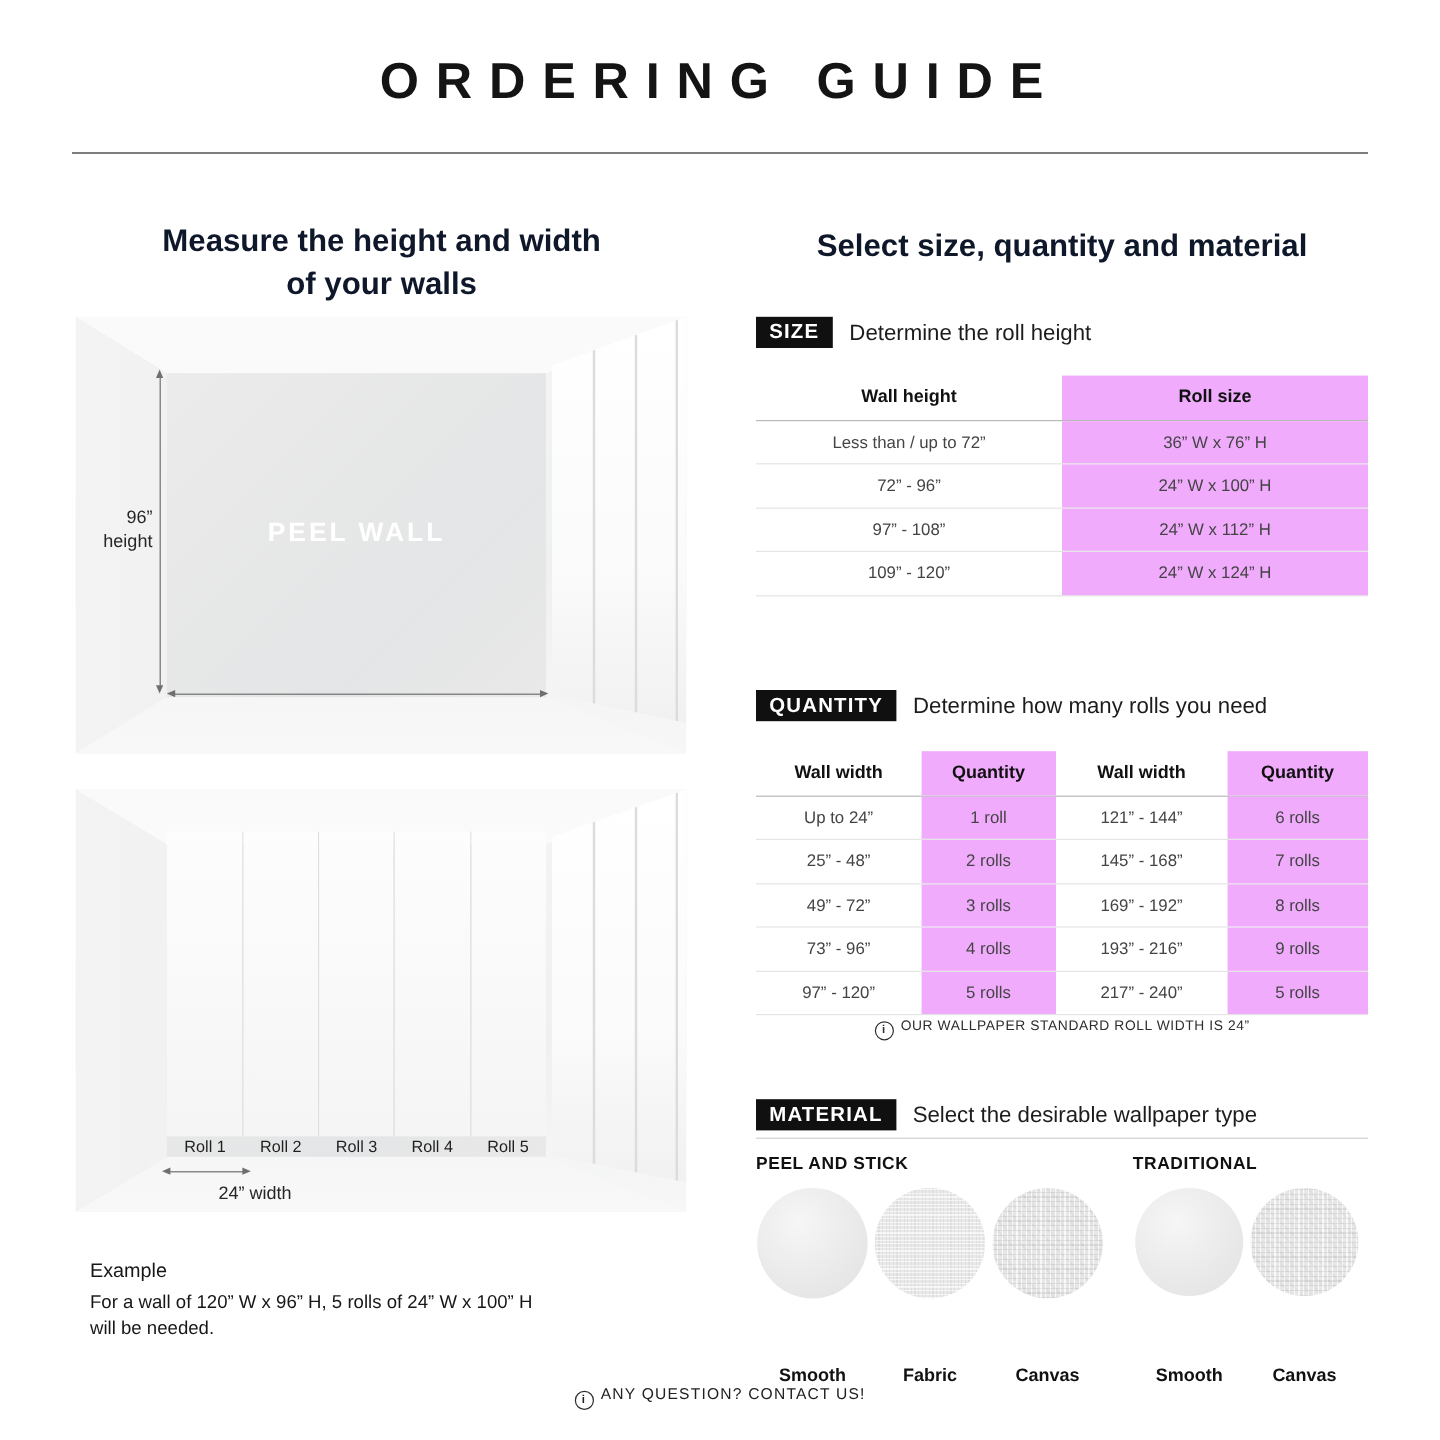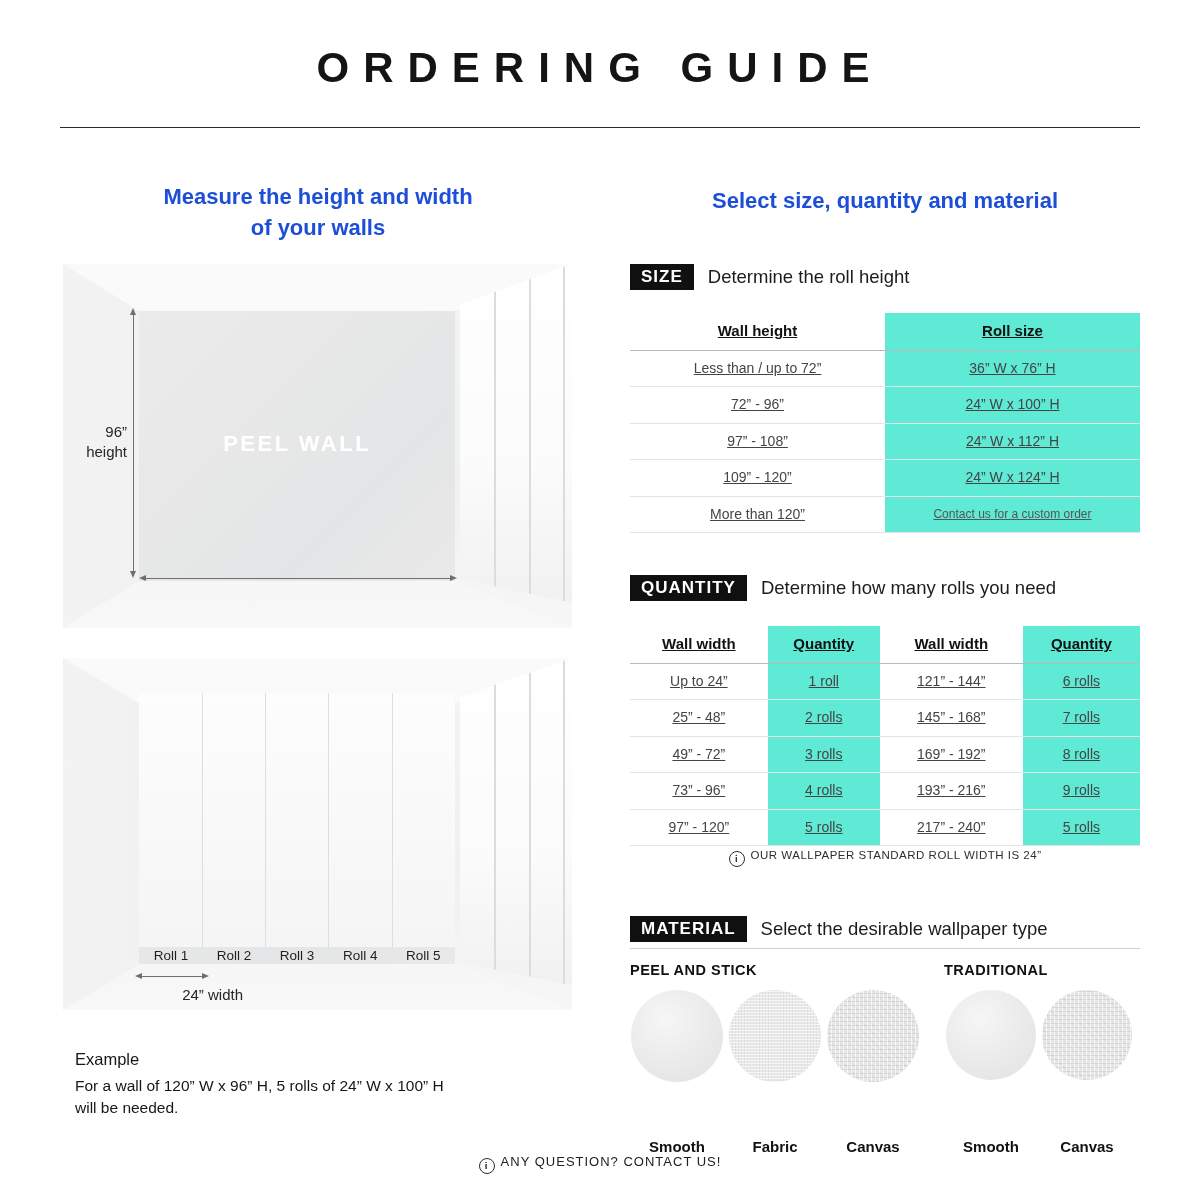--- a/index.html
+++ b/index.html
@@ -5,22 +5,22 @@
   html,body{margin:0;padding:0;}
   body{
     width:1200px;height:1200px;position:relative;background:#ffffff;
     font-family:"Liberation Sans", sans-serif;color:#1a1a1a;overflow:hidden;
   }
   
   .page-title{position:absolute;top:44px;left:0;right:0;text-align:center;
     font-size:42px;font-weight:600;letter-spacing:14px;color:#141414;}
   .top-rule{position:absolute;top:127px;left:60px;width:1080px;border-top:1.5px solid #2a2a2a;}
   
-  .col-heading{position:absolute;width:510px;text-align:center;font-size:22px;
-    font-weight:600;line-height:1.4;color:#1d4ed8;}
+  .col-heading{position:absolute;width:510px;text-align:center;font-size:26px;
+    font-weight:600;line-height:1.4;color:#0f172a;}
   .left-heading{top:182px;left:63px;}
   .right-heading{top:186px;left:630px;}
   
   .room{position:absolute;left:63px;width:509px;background:linear-gradient(180deg,#f4f4f4 0%,#eef0f1 60%,#f7f7f7 100%);overflow:hidden;}
   .room1{top:264px;height:364px;}
   .room2{top:658px;height:352px;}
   .leftwall{position:absolute;inset:0;background:linear-gradient(90deg,#f3f3f3,#e8e8e8);
     clip-path:polygon(0 0,15% 13%,15% 87%,0 100%);}
   .ceilwall{position:absolute;inset:0;background:#fafafa;
     clip-path:polygon(0 0,100% 0,77% 13%,15% 13%);}
@@ -60,23 +60,23 @@
   .sec-header{position:absolute;left:630px;width:510px;display:flex;align-items:center;gap:14px;}
   .sec-size{top:264px;} .sec-qty{top:575px;} .sec-mat{top:916px;}
   .sec-badge{background:#101010;color:#ffffff;font-weight:700;font-size:17px;
     letter-spacing:1px;padding:3px 11px;}
   .sec-desc{font-size:18.5px;color:#1c1c1c;}
   
   .table{position:absolute;left:630px;width:510px;font-size:14px;color:#444;}
   .size-table{top:313px;}
   .trow{display:flex;border-bottom:1px solid #e4e4e4;align-items:stretch;}
   .thead{font-weight:700;font-size:15px;color:#111;border-bottom:1px solid #b9b9b9;}
-  .c{padding:9px 6px;text-align:center;display:flex;align-items:center;justify-content:center;line-height:1.25;text-decoration:underline;}
+  .c{padding:9px 6px;text-align:center;display:flex;align-items:center;justify-content:center;line-height:1.25;}
   .size-table .c{width:50%;box-sizing:border-box;}
-  .shade{background:#5eead4;}
+  .shade{background:#f0abfc;}
   .small-cell{font-size:12px;color:#555;}
   
   .qty-table{top:626px;}
   .qty-table .c1{width:27%;} .qty-table .c2{width:22%;} .qty-table .c3{width:28%;} .qty-table .c4{width:23%;}
   .qty-table .c{box-sizing:border-box;}
   .roll-note{position:absolute;left:630px;top:849px;width:510px;text-align:center;
     font-size:11.5px;letter-spacing:.5px;color:#2e2e2e;}
   .info-i{display:inline-flex;width:14px;height:14px;border:1.2px solid #2e2e2e;border-radius:50%;
     align-items:center;justify-content:center;font-size:9.5px;font-weight:700;margin-right:6px;vertical-align:-3px;}
   
@@ -187,24 +187,20 @@
     <div class="c shade">24” W x 100” H</div>
   </div>
   <div class="trow">
     <div class="c">97” - 108”</div>
     <div class="c shade">24” W x 112” H</div>
   </div>
   <div class="trow">
     <div class="c">109” - 120”</div>
     <div class="c shade">24” W x 124” H</div>
   </div>
-  <div class="trow">
-    <div class="c">More than 120”</div>
-    <div class="c shade small-cell" style="max-width:50%;">Contact us for a custom order</div>
-  </div>
 </div>
 
 <div class="sec-header sec-qty">
   <span class="sec-badge">QUANTITY</span>
   <span class="sec-desc">Determine how many rolls you need</span>
 </div>
 <div class="table qty-table">
   <div class="trow thead">
     <div class="c c1">Wall width</div>
     <div class="c c2 shade">Quantity</div>

